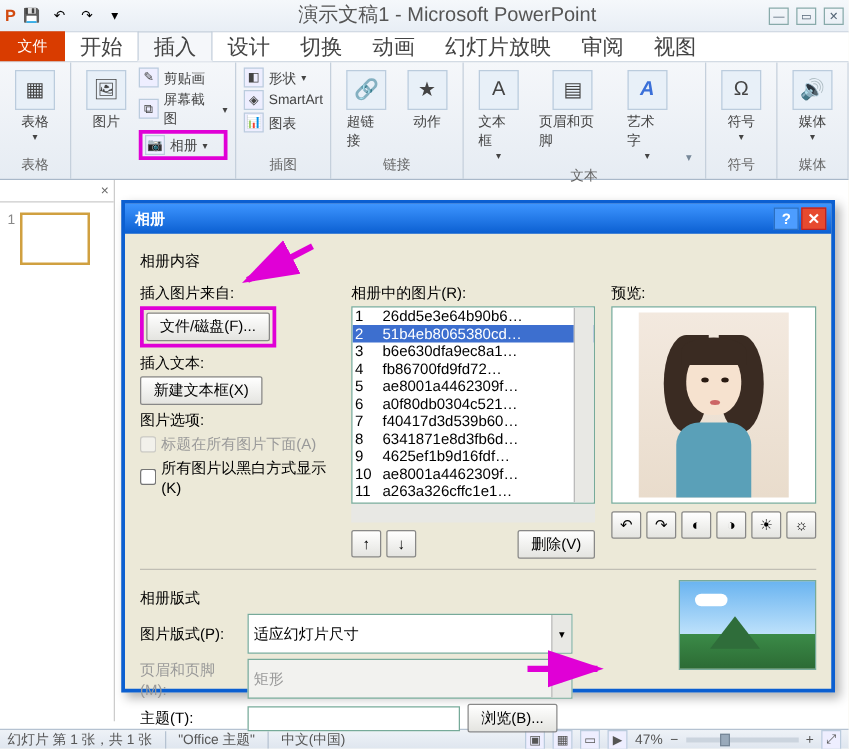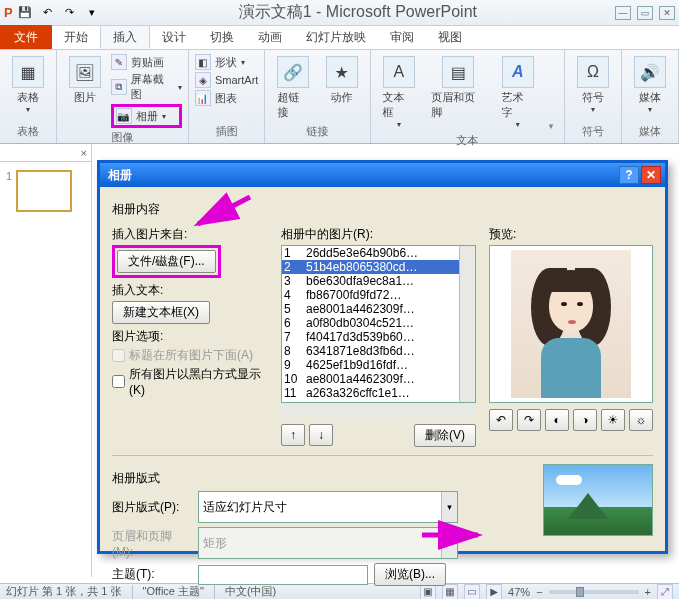--- a/index.html
+++ b/index.html
@@ -7,21 +7,21 @@
 
 .titlebar { height: 26px; background: linear-gradient(#f5f8fb,#e8eef5); display: flex; align-items: center; padding: 0 4px; border-bottom: 1px solid #c5d0dc; }
 .titlebar .qat { display: flex; gap: 4px; align-items: center; }
 .titlebar .qat-btn { width: 18px; height: 18px; display:flex;align-items:center;justify-content:center;font-size:11px; }
 .titlebar .title { flex: 1; text-align: center; font-size: 16px; color: #555; }
 .titlebar .winbtns { display: flex; gap: 6px; }
 .winbtn { width:16px;height:14px;border:1px solid #8aa;display:flex;align-items:center;justify-content:center;font-size:9px;color:#567; }
 
 .ribbon-tabs { height: 24px; display: flex; align-items: end; background:#fff; border-bottom:1px solid #c5d0dc; }
 .file-tab { background:#d93c00; color:#fff; padding:4px 14px; font-size:12px; height:24px; display:flex;align-items:center;}
-.tab { padding:4px 12px; font-size:12px; color:#444; height:24px;display:flex;align-items:center;}
+.tab { padding:4px 12px; font-size:17px; color:#444; height:24px;display:flex;align-items:center;}
 .tab.active { border:1px solid #c5d0dc; border-bottom:1px solid #f5f7fa; background:#f5f7fa; }
 
 .ribbon { height: 94px; background: linear-gradient(#f5f7fa,#e6ecf3); border-bottom:1px solid #a9b8c9; display:flex; }
 .group { border-right:1px solid #c5d0dc; padding:4px 6px 2px 6px; display:flex; flex-direction:column; justify-content:space-between;}
 .group-label { font-size:11px; color:#666; text-align:center; padding:2px 0;}
 .bigbtn { display:flex; flex-direction:column; align-items:center; font-size:11px; color:#444; padding:2px 6px;}
 .icon-lg { width:32px;height:32px;border:1px solid #bcd;background:#e8f0f8;margin-bottom:2px;display:flex;align-items:center;justify-content:center;font-size:16px;}
 .row { display:flex; gap:4px; align-items:center; font-size:11px; color:#444;}
 .smallico { width:16px;height:16px;border:1px solid #bcd;background:#eef;display:inline-flex;align-items:center;justify-content:center;font-size:10px;}
 .highlight-pink { border:3px solid #e000d6; }
@@ -143,21 +143,20 @@
             <span>屏幕截图</span>
             <span style="font-size:8px;">▾</span>
           </div>
         <div class="row highlight-pink" style="padding:1px 2px;">
             <span class="smallico">📷</span>
             <span>相册</span>
             <span style="font-size:8px;">▾</span>
           </div>
       </div>
     </div>
-    <div class="group-label">图像</div>
   </div>
   <div class="group">
     <div style="display:flex;flex-direction:column;gap:2px;">
       <div class="row">
           <span class="smallico">◧</span>
           <span>形状</span>
           <span style="font-size:8px;">▾</span>
         </div>
       <div class="row">
           <span class="smallico">◈</span>

